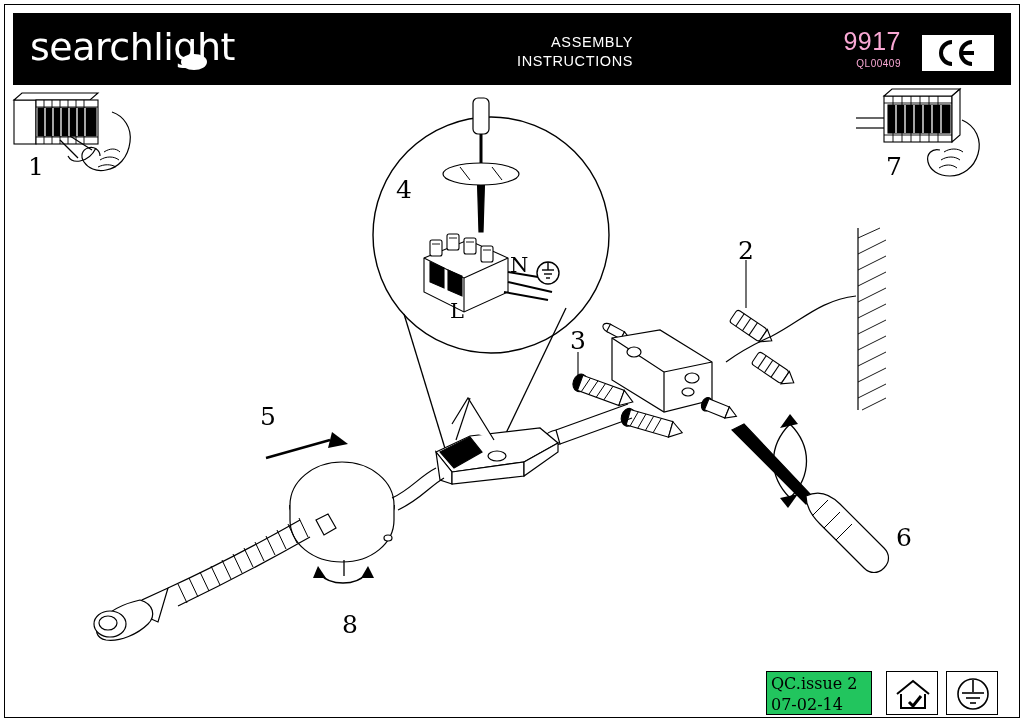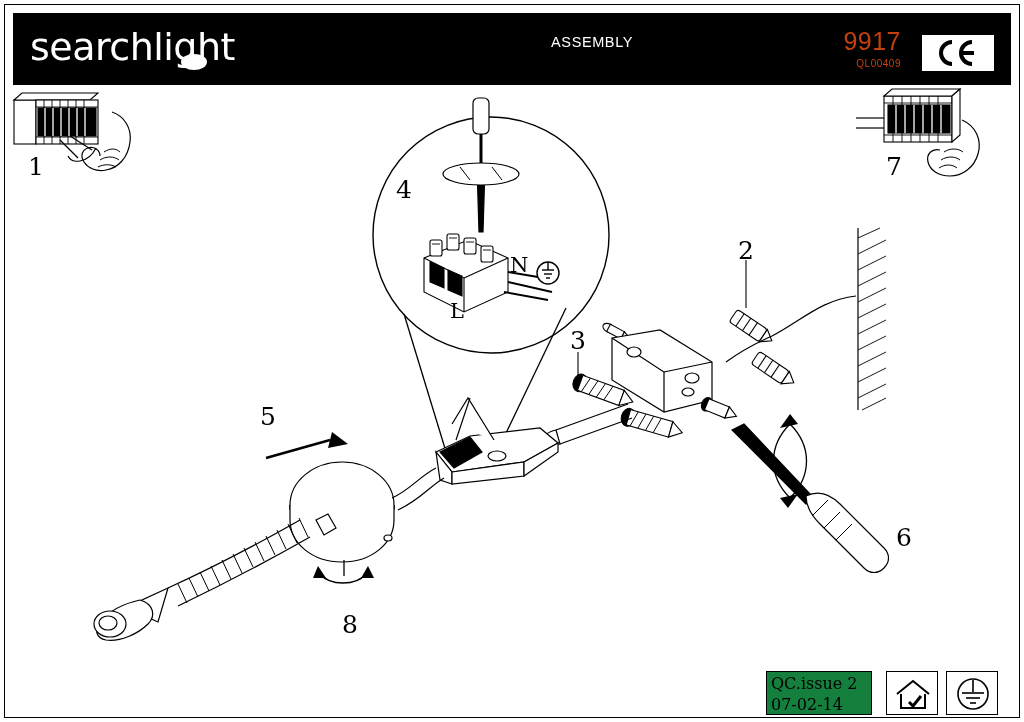--- a/index.html
+++ b/index.html
@@ -65,21 +65,21 @@
     font-size: 14.5px;
     line-height: 19px;
     letter-spacing: 0.6px;
     color: #ffffff;
   }
   .header-right {
     position: absolute;
     right: 110px;
     top: 14px;
     text-align: right;
-    color: #c2410c;
+    color: #f9a8d4;
   }
   .model-no {
     font-size: 25px;
     line-height: 28px;
     letter-spacing: 0.5px;
   }
   .model-code {
     font-size: 10px;
     line-height: 18px;
     letter-spacing: 0.5px;
@@ -115,21 +115,21 @@
     top: 671px;
     width: 106px;
     height: 44px;
     border: 1.5px solid #000;
     box-sizing: border-box;
     font-family: "DejaVu Serif", serif;
     font-size: 16px;
     line-height: 21px;
     padding: 1px 0 0 4px;
     color: #000;
-    background: #15803d;
+    background: #22c55e;
   }
   .icon-box {
     position: absolute;
     top: 671px;
     width: 52px;
     height: 44px;
     border: 1.5px solid #000;
     box-sizing: border-box;
     background: #fff;
   }
@@ -150,20 +150,21 @@
 <div id="page">
 
   <div class="frame"></div>
 
   <div class="header">
     <div class="brand">searchlight</div>
     <div class="brand-dot"></div>
 
     <div class="header-center">
       <div>ASSEMBLY</div>
+      <div>INSTRUCTIONS</div>
     </div>
 
     <div class="header-right">
       <div class="model-no">9917</div>
       <div class="model-code">QL00409</div>
     </div>
 
     <div class="ce-box">
       <svg class="ce-mark" viewBox="0 0 72 36">
         <path d="M30 7 A11 11 0 1 0 30 29" fill="none" stroke="#000" stroke-width="4"></path>

